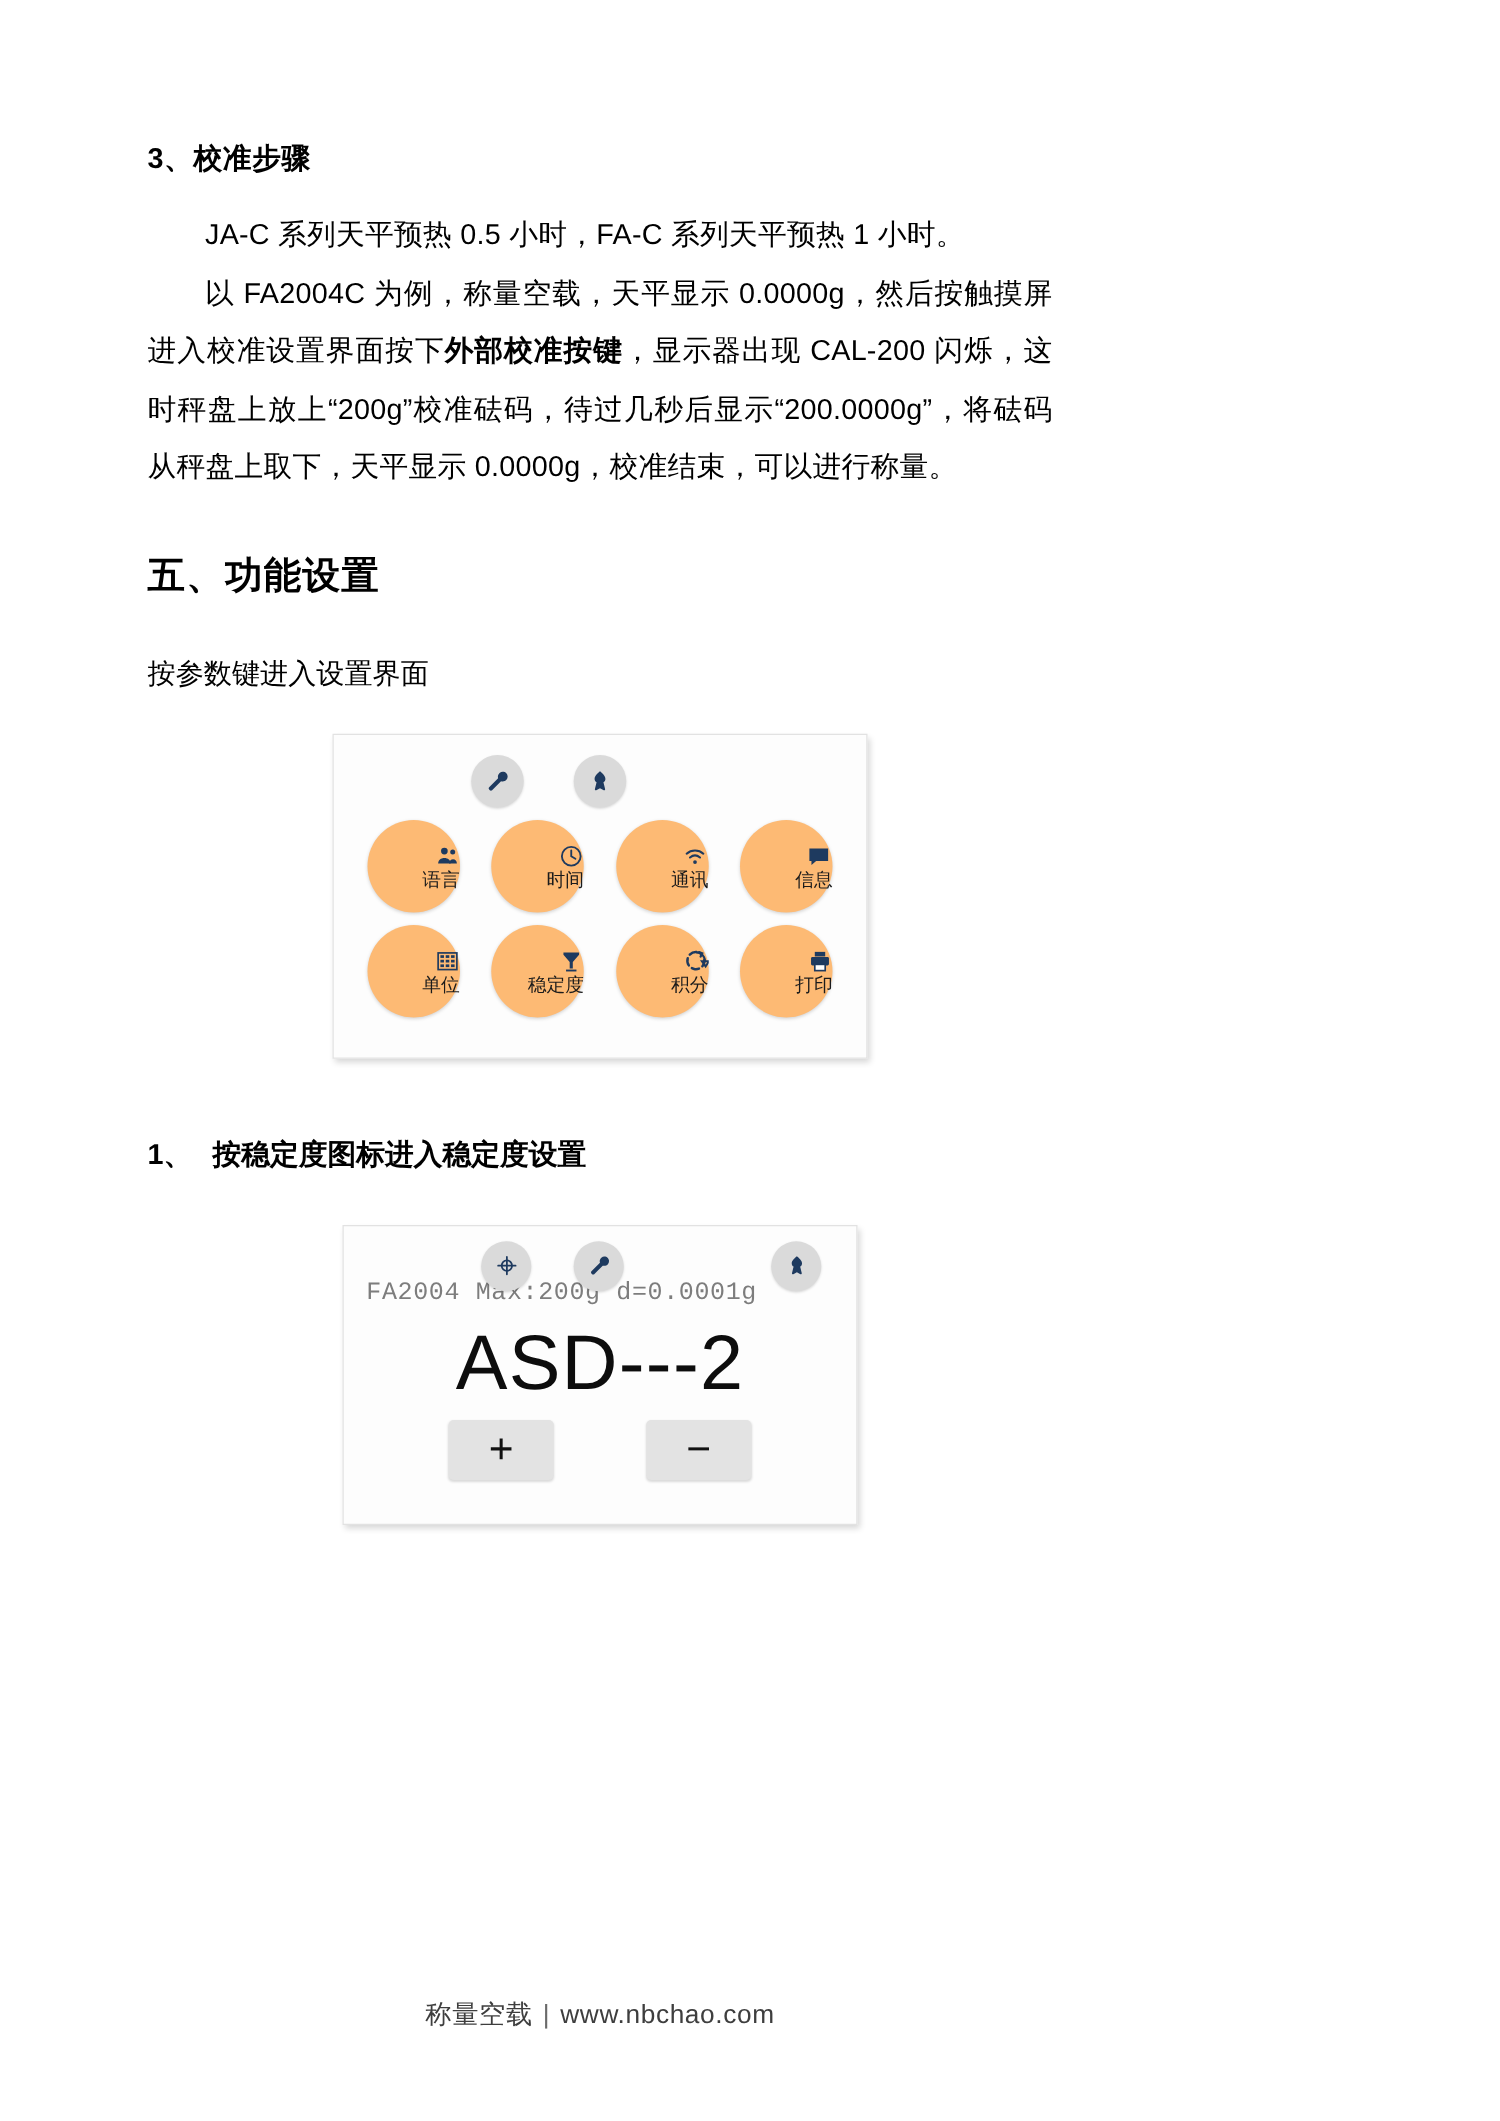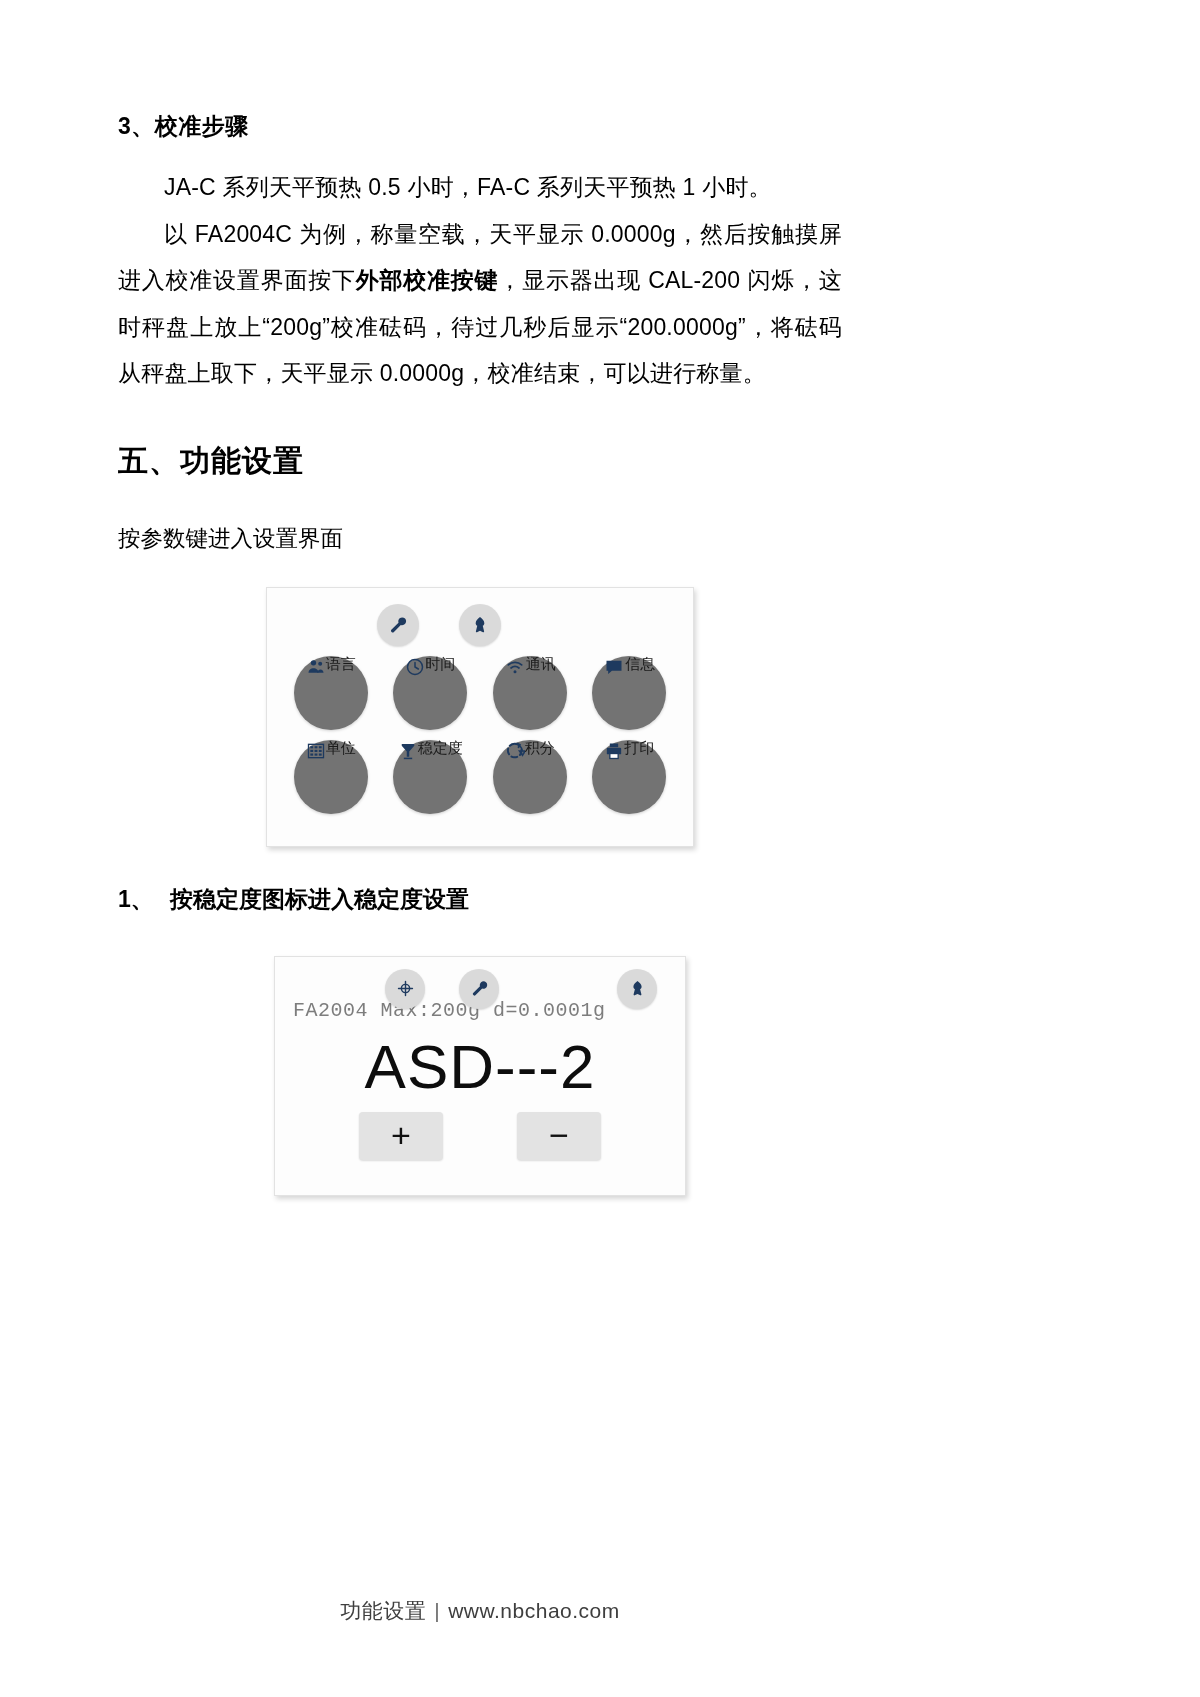--- a/index.html
+++ b/index.html
@@ -92,23 +92,23 @@
   .grid{
     display:grid;
     grid-template-columns:repeat(4,1fr);
     row-gap:10px;
     justify-items:center;
     margin-top:4px;
   }
   .fbtn{
     width:74px;height:74px;
     border-radius:50%;
-    background:#737373;
-    display:flex;flex-direction:row;
-    align-items:flex-start;justify-content:center;
+    background:#fdba74;
+    display:flex;flex-direction:column;
+    align-items:flex-end;justify-content:center;
     box-shadow:0 1px 3px rgba(0,0,0,0.18);
   }
   .fbtn .gi{height:22px;display:flex;align-items:center;justify-content:center;margin-bottom:1px;}
   .fbtn .lbl{
     font-size:15px;
     color:#1b1b1b;
     line-height:1.1;
     font-family:"Liberation Sans","DejaVu Sans",sans-serif;
   }
 
@@ -292,21 +292,21 @@
               <rect x="7" y="15" width="10" height="6" fill="#ffffff" stroke="#1e3a5f" stroke-width="1.6"></rect>
             </svg>
           </span>
           <span class="lbl">打印</span>
         </div>
 
       </div>
     </div>
   </div>
 
-  <h3 class="h-num" style="margin-top:36px;margin-bottom:40px;">
+  <h3 class="h-num" style="margin-top:60px;margin-bottom:40px;">
     <span class="idx">1、</span><span>按稳定度图标进入稳定度设置</span>
   </h3>
 
   <div class="panel-wrap">
     <div class="panel p2">
 
       <div class="top-row">
         <div class="rbtn" style="left:98px;top:2px;width:40px;height:40px;">
           <span>
             <svg width="19" height="19" viewBox="0 0 24 24">
@@ -337,16 +337,16 @@
 
       <div class="pm-row">
         <div class="pm">+</div>
         <div class="pm">−</div>
       </div>
 
     </div>
   </div>
 
   <div class="footer">
-    <span>功能设置</span><span class="sep">|</span><span>www.nbchao.com</span>
+    <span>称量空载</span><span class="sep">|</span><span>www.nbchao.com</span>
   </div>
 
 </div>
 
 </body></html>

